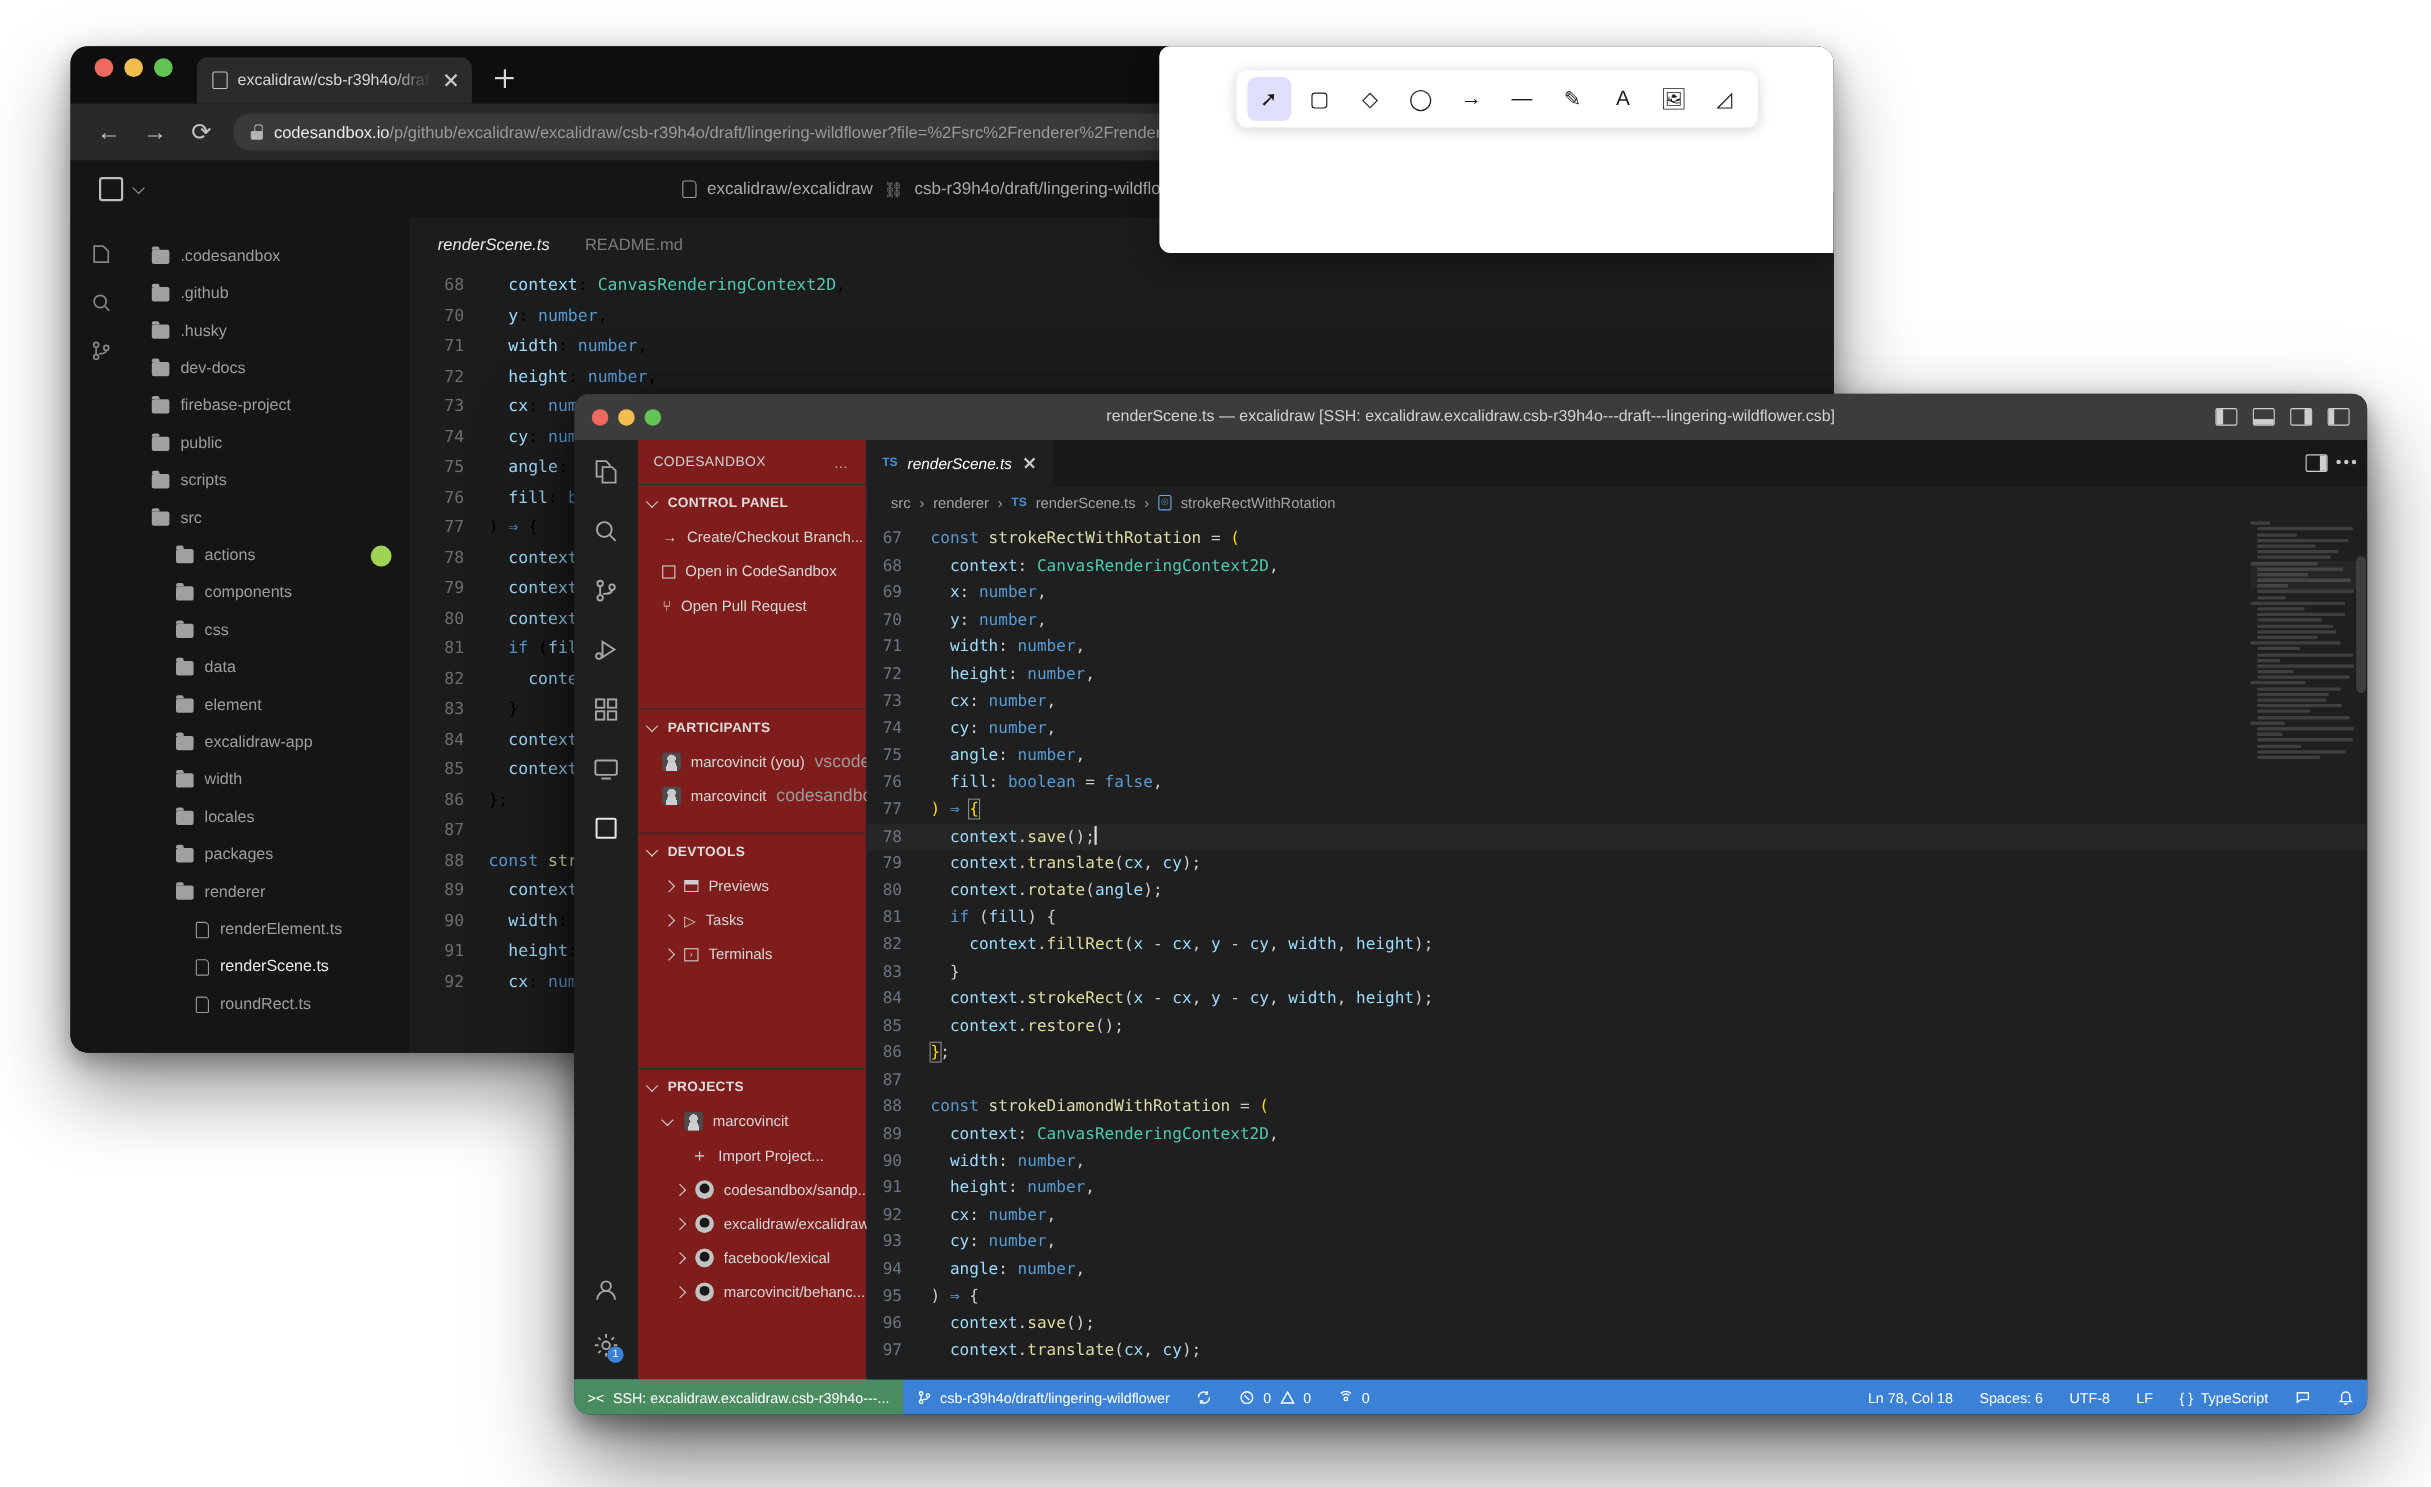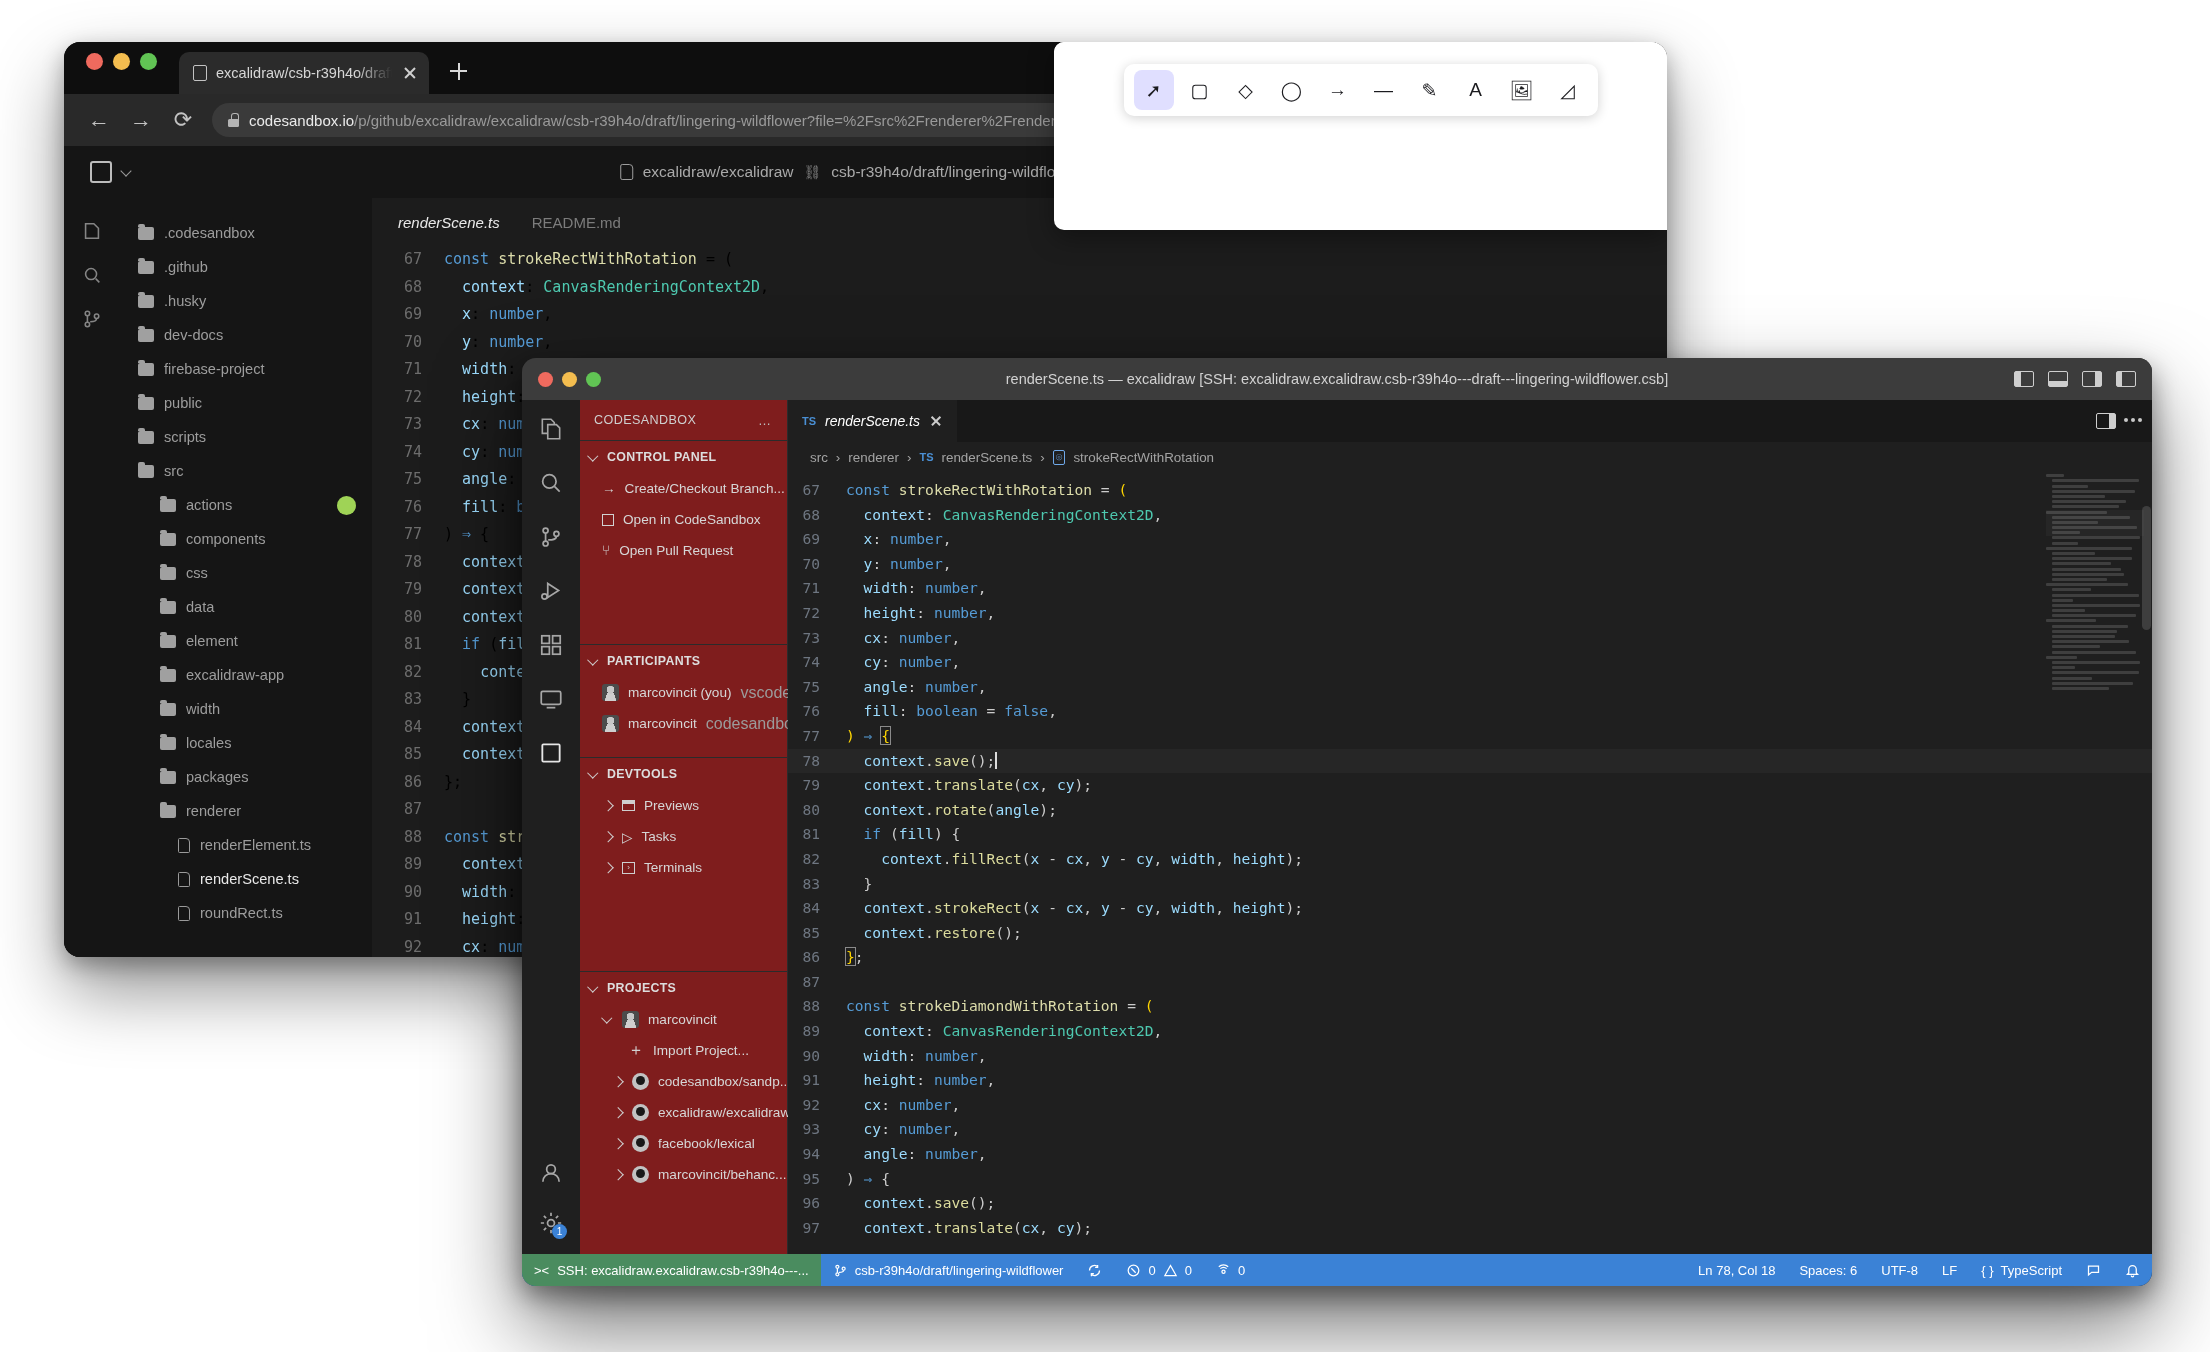--- a/index.html
+++ b/index.html
@@ -401,23 +401,21 @@
             <span class="fileic"></span>
             <span>roundRect.ts</span>
           </div>
         </div>
       <div class="csb-editor">
         <div class="csb-tabs">
             <span class="t on">renderScene.ts</span>
             <span class="t">README.md</span>
           </div>
         <div class="code">
-            <div><span class="ln">67</span><span class="tx" style="white-space:pre"><span class="kw2">const</span> <span class="id">strokeRectWithRotation</span> = (</span></div>
             <div><span class="ln">68</span><span class="tx" style="white-space:pre">  <span class="var">context</span>: <span class="ty">CanvasRenderingContext2D</span>,</span></div>
-            <div><span class="ln">69</span><span class="tx" style="white-space:pre">  <span class="var">x</span>: <span class="num">number</span>,</span></div>
             <div><span class="ln">70</span><span class="tx" style="white-space:pre">  <span class="var">y</span>: <span class="num">number</span>,</span></div>
             <div><span class="ln">71</span><span class="tx" style="white-space:pre">  <span class="var">width</span>: <span class="num">number</span>,</span></div>
             <div><span class="ln">72</span><span class="tx" style="white-space:pre">  <span class="var">height</span>: <span class="num">number</span>,</span></div>
             <div><span class="ln">73</span><span class="tx" style="white-space:pre">  <span class="var">cx</span>: <span class="num">number</span>,</span></div>
             <div><span class="ln">74</span><span class="tx" style="white-space:pre">  <span class="var">cy</span>: <span class="num">number</span>,</span></div>
             <div><span class="ln">75</span><span class="tx" style="white-space:pre">  <span class="var">angle</span>: <span class="num">number</span>,</span></div>
             <div><span class="ln">76</span><span class="tx" style="white-space:pre">  <span class="var">fill</span>: <span class="num">boolean</span> = <span class="num">false</span>,</span></div>
             <div><span class="ln">77</span><span class="tx" style="white-space:pre">) <span class="kw2">⇒</span> {</span></div>
             <div><span class="ln">78</span><span class="tx" style="white-space:pre">  <span class="var">context</span>.<span class="fn">save</span>();</span></div>
             <div><span class="ln">79</span><span class="tx" style="white-space:pre">  <span class="var">context</span>.<span class="fn">translate</span>(<span class="var">cx</span>, <span class="var">cy</span>);</span></div>

